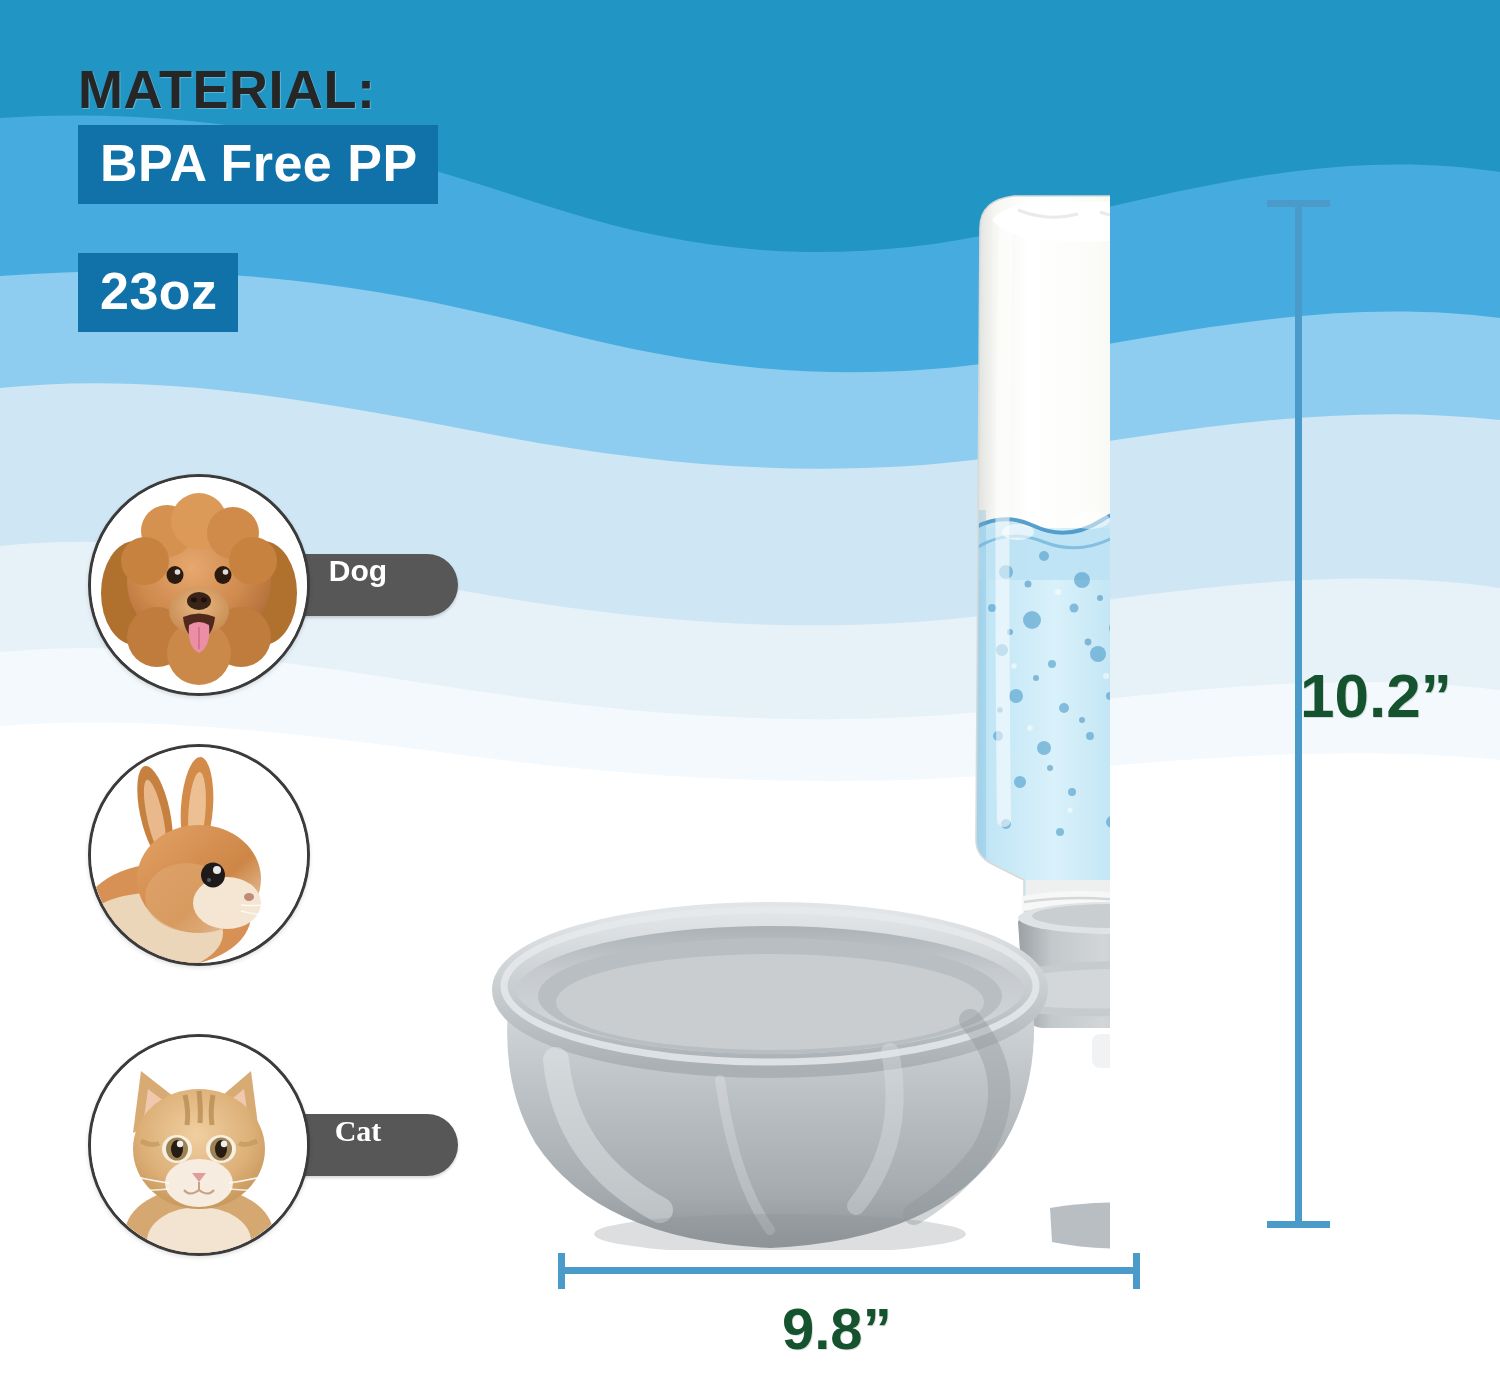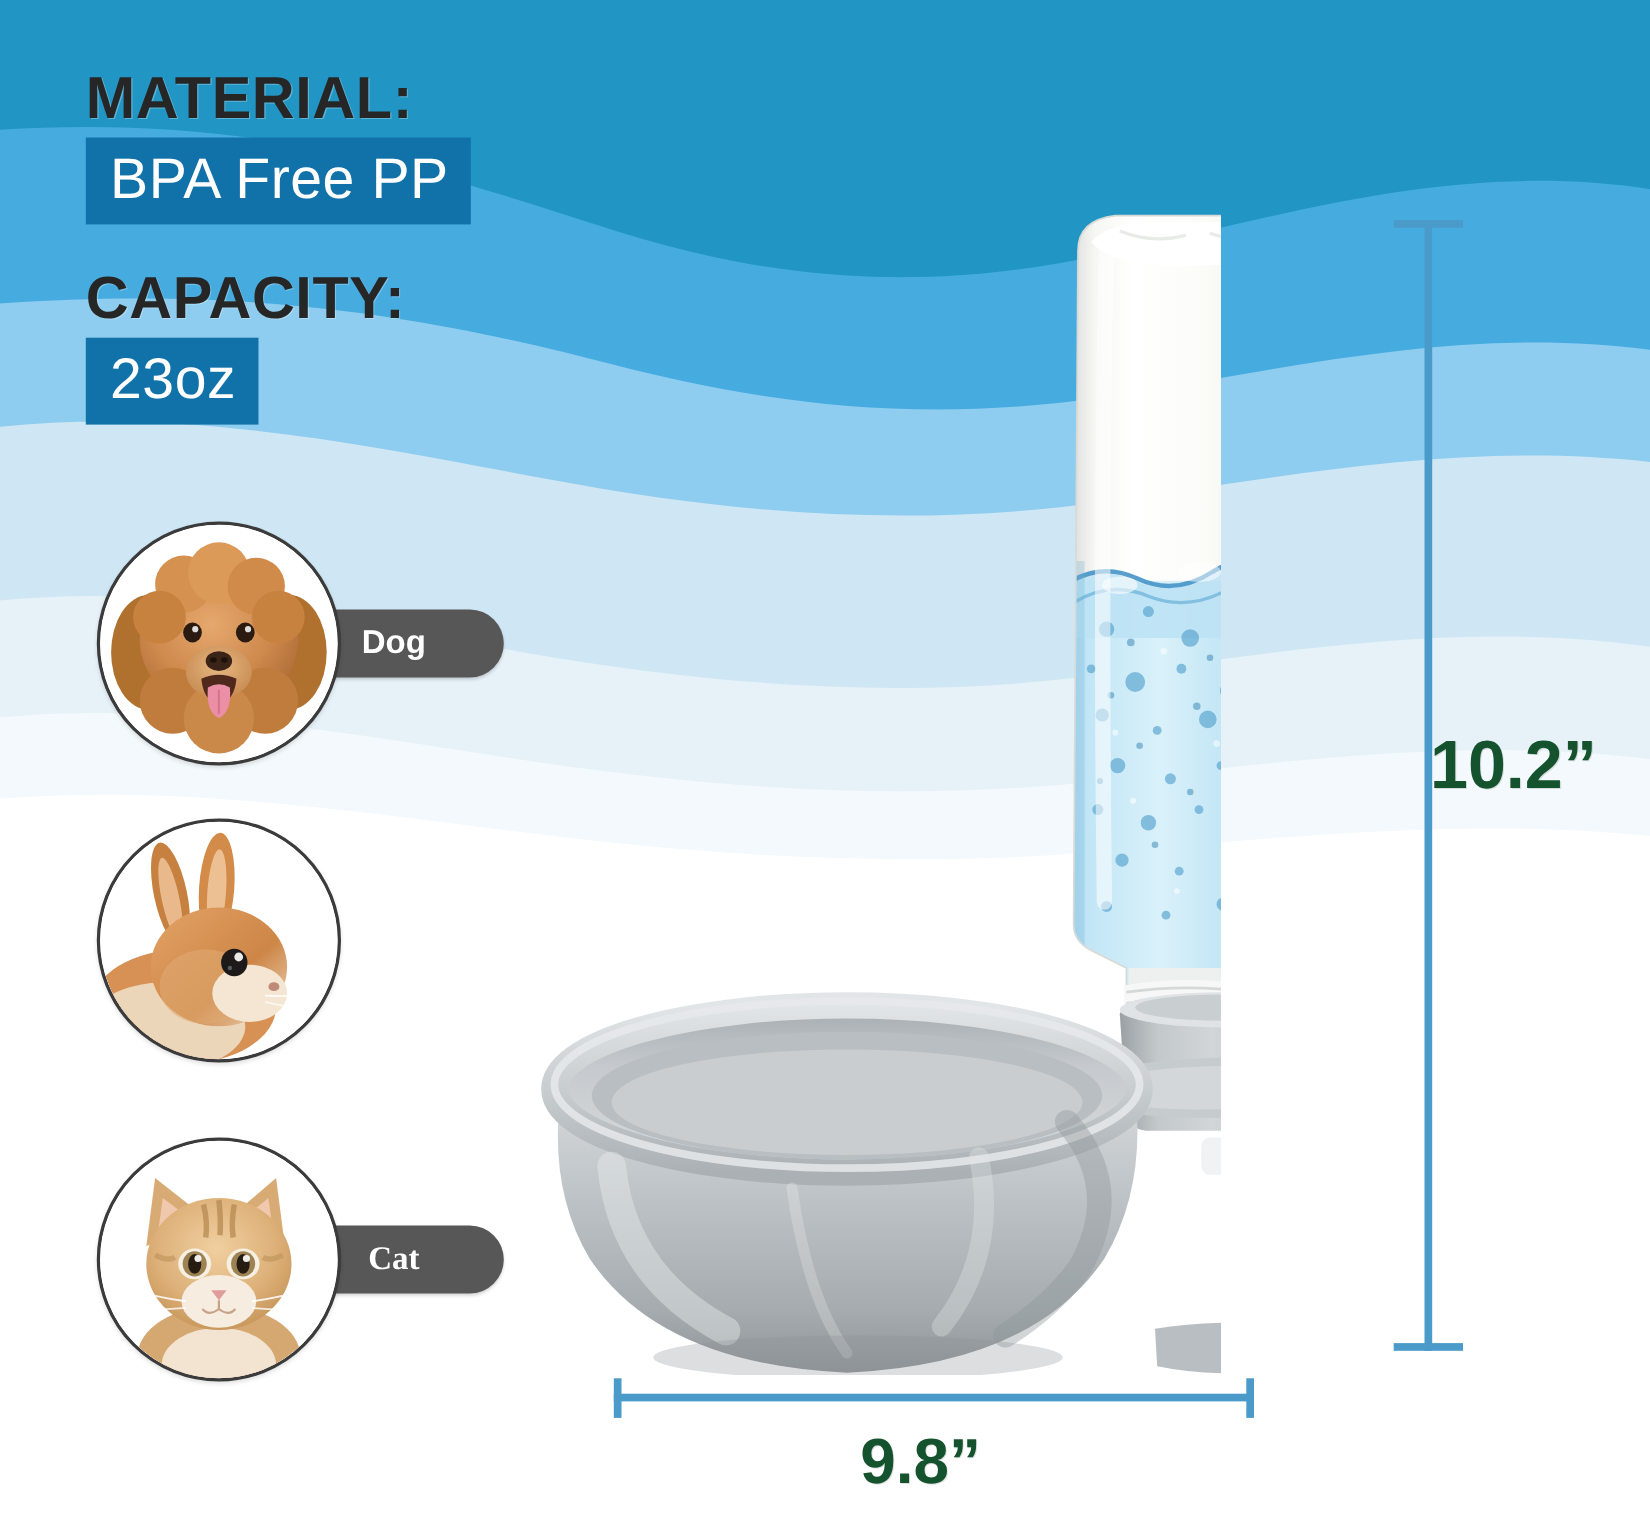--- a/index.html
+++ b/index.html
@@ -17,31 +17,31 @@
 
   
   .txt-block { position:absolute; left:78px; top:62px; width:640px; }
   .hd {
     font-size:54px; font-weight:bold; color:#262626;
     letter-spacing:0.5px; line-height:1.0;
     text-shadow:1px 1px 0 rgba(255,255,255,.28);
   }
   .badge {
     display:inline-block; background:#1072a8; color:#ffffff;
-    font-size:52px; font-weight:normal; line-height:1.0;
+    font-size:52px; font-weight:bold; line-height:1.0;
     padding:12px 20px 15px 22px; margin-top:9px;
     letter-spacing:0.5px;
   }
   .gap { height:40px; }
 
   
   .pet-row { position:absolute; display:flex; align-items:center; }
   .pet-pill {
     height:62px; background:#575757; border-radius:31px;
-    display:flex; align-items:center; justify-content:center;
+    display:flex; align-items:flex-start; justify-content:center;
     color:#ffffff; font-size:30px; font-weight:bold;
     padding:0 34px; min-width:200px;
     margin-left:-52px; order:2;
     box-shadow:0 2px 3px rgba(0,0,0,.16);
   }
   .pet-circle {
     width:222px; height:222px; border-radius:50%;
     background:#ffffff; border:3px solid #3b3b3b;
     position:relative; overflow:hidden; order:1;
     z-index:3; flex:none;
@@ -89,21 +89,20 @@
 
     <path d="M0,652 C150,638 300,664 470,690 C640,716 810,728 980,712
              C1150,696 1320,668 1500,690 L1500,760 C1320,742 1150,764 980,776
              C810,788 640,778 470,756 C300,734 150,714 0,726 Z" fill="#f3f9fc"></path>
   </svg>
 
   <div class="txt-block">
     <div class="hd">MATERIAL:</div>
     <div class="badge">BPA Free PP</div>
     <div class="gap"></div>
-    <div class="hd">CAPACITY:</div>
     <div class="badge">23oz</div>
   </div>
 
   <div class="pet-row" style="left:88px; top:474px;">
     <div class="pet-circle">
       <svg width="216" height="216" viewBox="0 0 216 216">
         <defs>
           <clipPath id="cd">
               <circle cx="108" cy="108" r="108"></circle>
             </clipPath>

